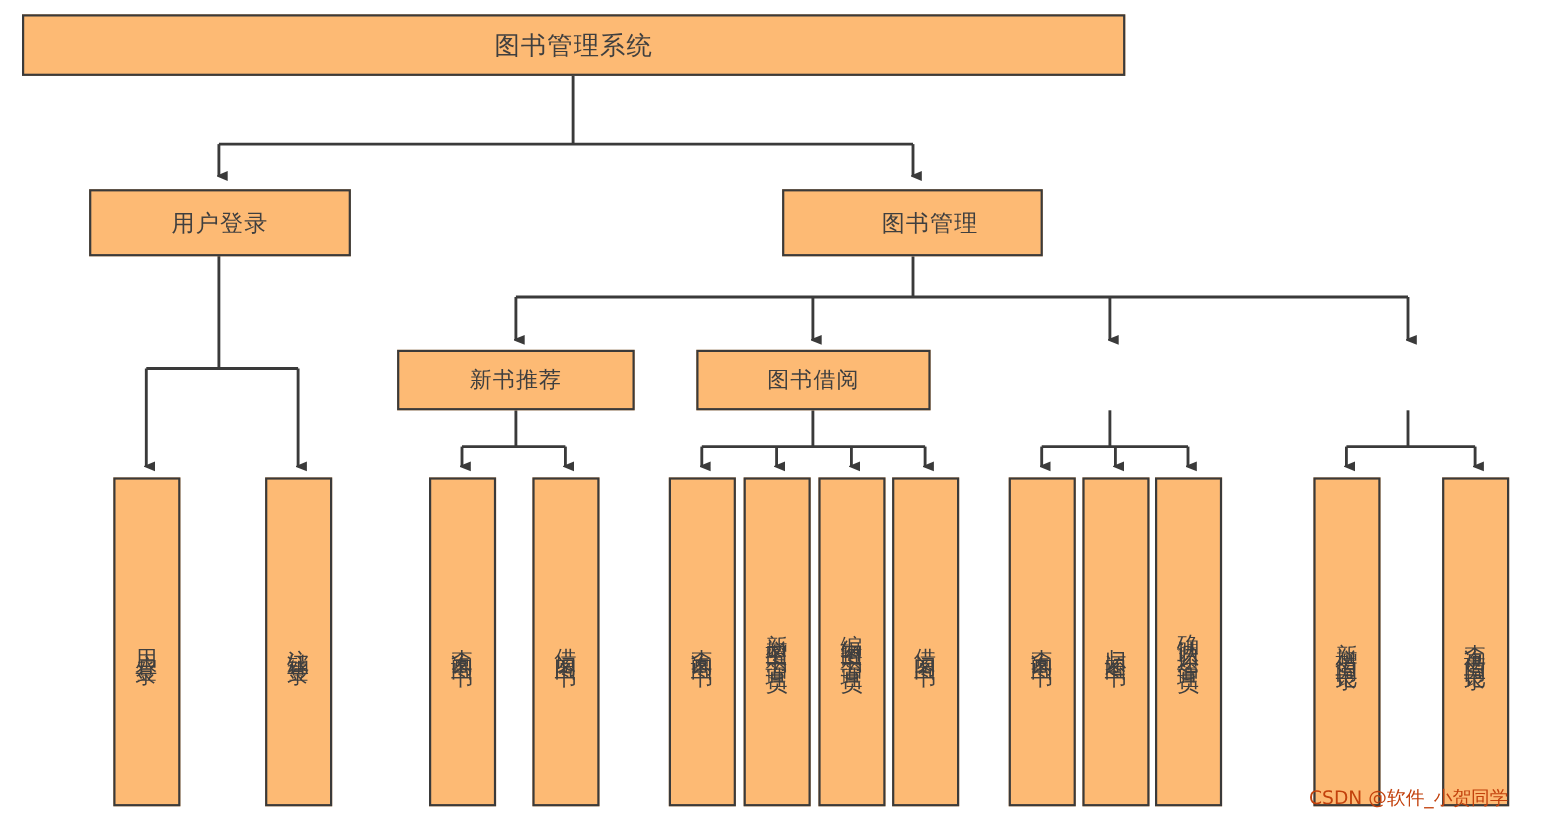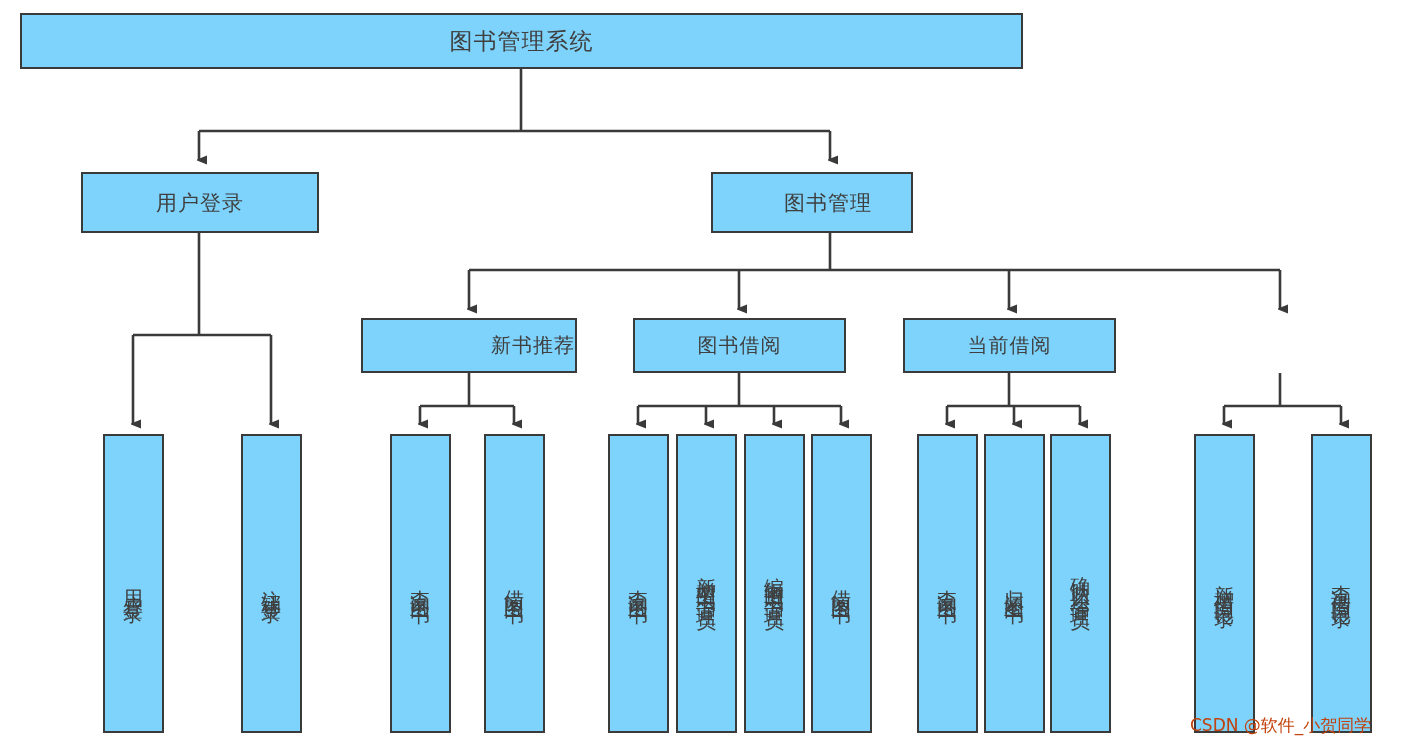--- a/index.html
+++ b/index.html
@@ -21,21 +21,21 @@
     left: 0;
     top: 0;
     width: 1405px;
     height: 747px;
     pointer-events: none;
   }
   .node {
     position: absolute;
     box-sizing: border-box;
     border: 2px solid #3a3a3a;
-    background: #7dd3fc;
+    background: #fdba74;
     color: #3f3f3f;
     display: flex;
     align-items: center;
     justify-content: center;
     text-align: center;
     z-index: 2;
   }
   .node.root {
     font-size: 23px;
     letter-spacing: 1px;
@@ -138,33 +138,30 @@
     </g>
   </svg>
 
   <div class="node root" style="left:20px; top:13px; width:1003px; height:56px;">
     <span>图书管理系统</span>
   </div>
 
   <div class="node lvl1" style="left:81px; top:172px; width:238px; height:61px;">
     <span>用户登录</span>
   </div>
-  <div class="node lvl1" style="left:711px; top:172px; width:202px; height:61px;padding-left:32px;">
+  <div class="node lvl1" style="left:711px; top:172px; width:237px; height:61px;padding-left:32px;">
     <span>图书管理</span>
   </div>
 
-  <div class="node lvl2" style="left:361px; top:318px; width:216px; height:55px;justify-content:flex-end;">
+  <div class="node lvl2" style="left:361px; top:318px; width:216px; height:55px;">
     <span>新书推荐</span>
   </div>
   <div class="node lvl2" style="left:633px; top:318px; width:213px; height:55px;">
     <span>图书借阅</span>
   </div>
-  <div class="node lvl2" style="left:903px; top:318px; width:213px; height:55px;">
-    <span>当前借阅</span>
-  </div>
 
   <div class="node leaf" style="left:103px; top:434px; width:61px; height:299px;">
     <span class="leaf-inner">
         <span class="vtext">用户登录</span>
       </span>
   </div>
   <div class="node leaf" style="left:241px; top:434px; width:61px; height:299px;">
     <span class="leaf-inner">
         <span class="vtext">注销登录</span>
       </span>

